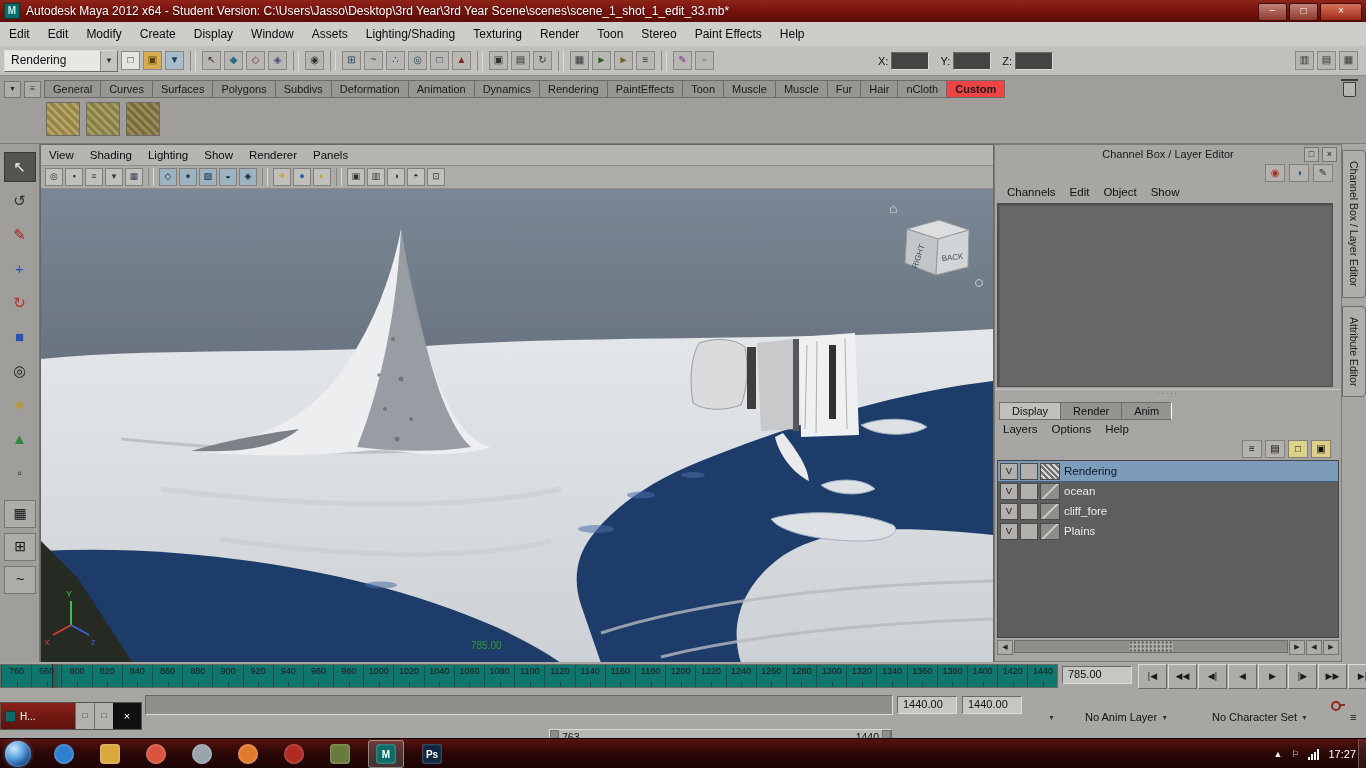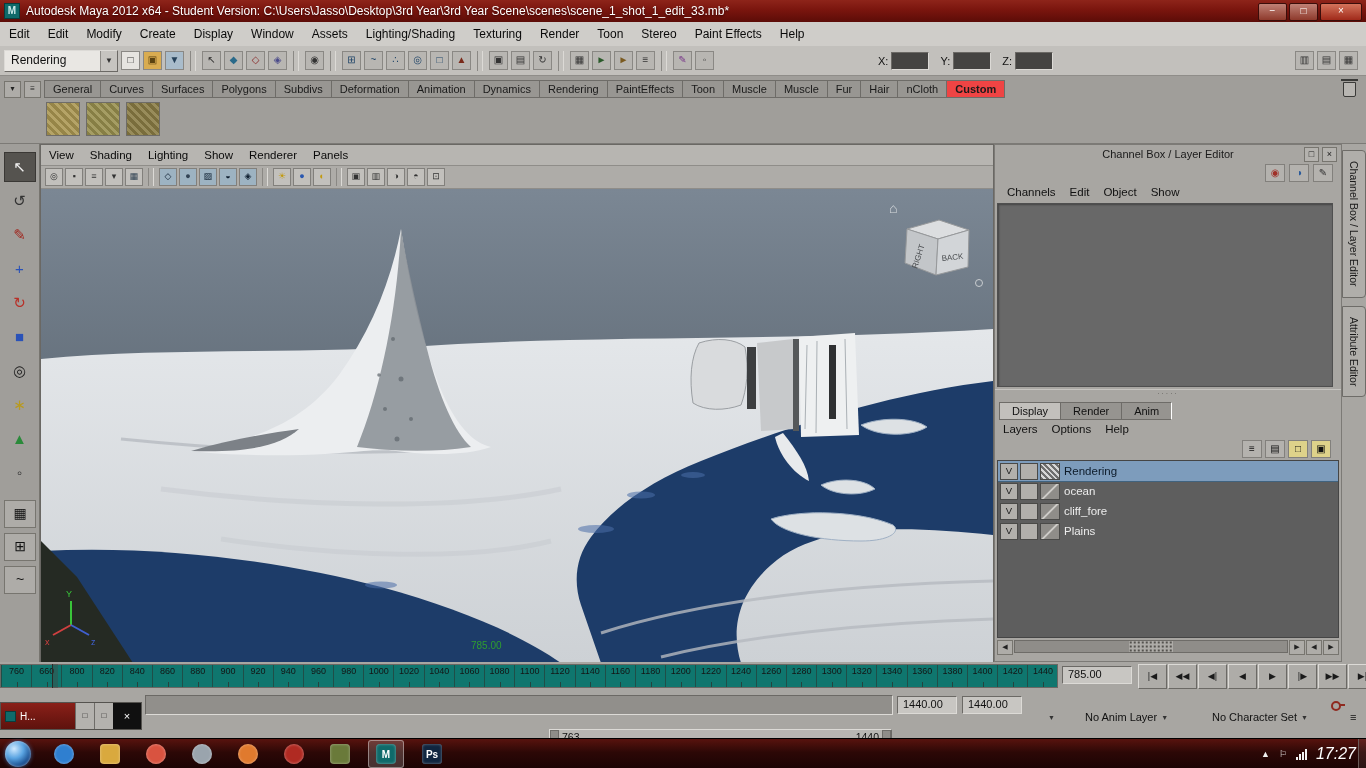--- a/index.html
+++ b/index.html
@@ -150,21 +150,21 @@
   #tb-apps{position:absolute;left:46px;top:1px;display:flex;gap:10px;height:28px;align-items:center;}
   .tb-app{width:34px;height:26px;display:flex;align-items:center;justify-content:center;border:1px solid transparent;border-radius:3px;}
   .tb-app.active{background:rgba(255,255,255,.18);border:1px solid rgba(255,255,255,.4);}
   .tb-glyph{width:20px;height:20px;display:flex;align-items:center;justify-content:center;
     color:#fff;font-size:10px;font-weight:bold;box-shadow:inset 0 0 3px rgba(255,255,255,.45);}
   #tray{position:absolute;right:10px;top:0;height:30px;display:flex;align-items:center;gap:9px;color:#fff;}
   .trayglyph{font-size:9px;color:#f0f0f0;}
   .net{display:flex;align-items:flex-end;gap:1px;height:11px;}
   .net i{display:block;width:2px;background:#f4f4f4;}
   .net i:nth-child(1){height:3px;} .net i:nth-child(2){height:6px;} .net i:nth-child(3){height:8px;} .net i:nth-child(4){height:11px;}
-  #clock{font-size:16px;color:#fff;font-style:italic;}
+  #clock{font-size:11px;color:#fff;}
   #showdesk{position:absolute;right:0;top:0;width:7px;height:30px;border-left:1px solid #6a5a58;background:rgba(255,255,255,.07);}
 </style>
 </head>
 <body>
 
 <div id="screen">
 
   <div id="titlebar" class="abs">
     <span class="appicon">M</span>
     <span class="ttl">Autodesk Maya 2012 x64 - Student Version: C:\Users\Jasso\Desktop\3rd Year\3rd Year Scene\scenes\scene_1_shot_1_edit_33.mb*</span>

